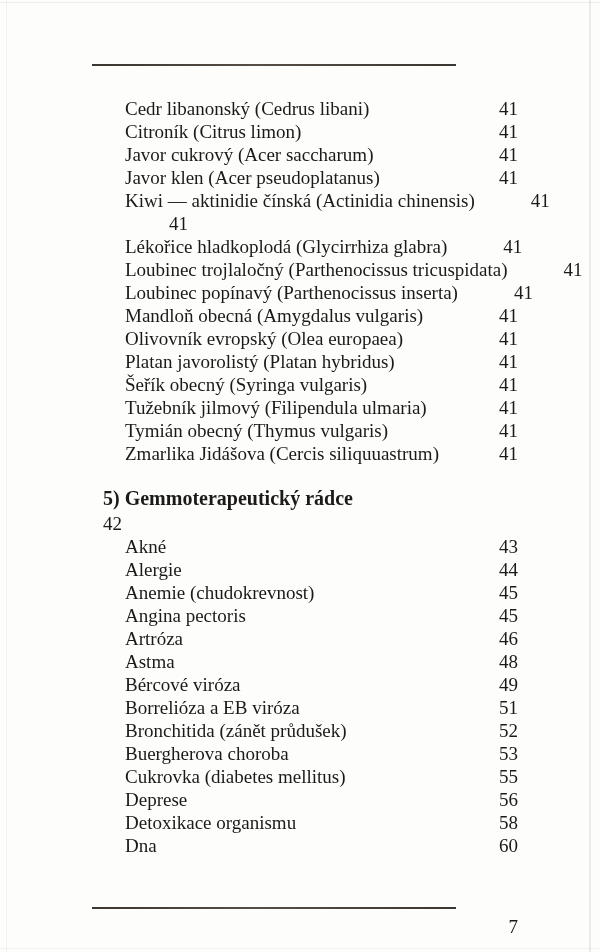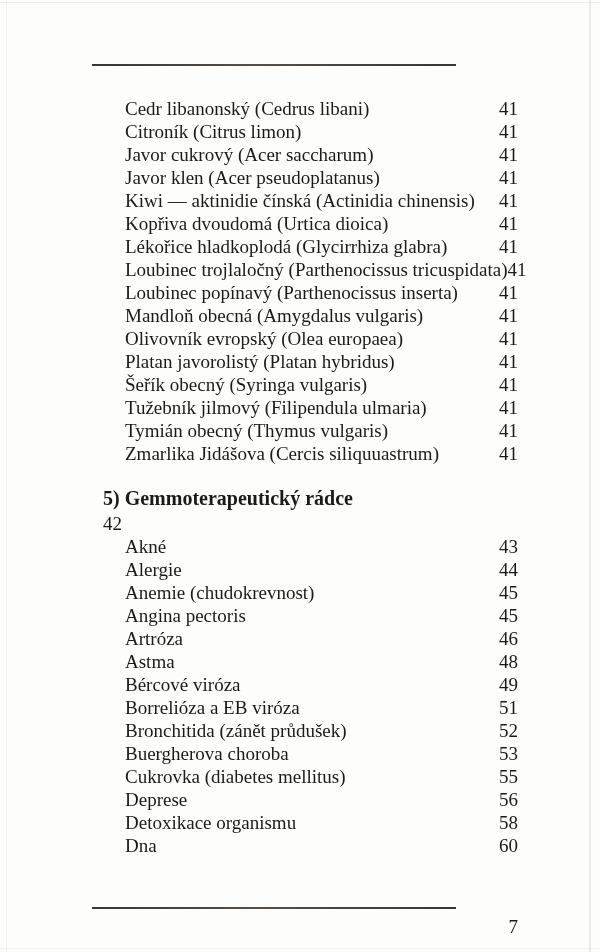--- a/index.html
+++ b/index.html
@@ -52,23 +52,24 @@
   .toc-list.ailments { top: 535px; }
 
   .row {
     display: flex;
     justify-content: space-between;
     align-items: baseline;
     height: 23px;
     line-height: 23px;
     font-size: 19px;
     white-space: nowrap;
+    gap: 12px;
   }
   .row .label { text-align: left; }
-  .row .pageno { text-align: right; }
+  .row .pageno { text-align: right; margin-left: 44px; }
 
   .section-row {
     position: absolute;
     left: 103px;
     width: 415px;
     top: 485px;
     display: flex;
     justify-content: space-between;
     align-items: baseline;
     font-size: 20px;
@@ -117,21 +118,20 @@
       </div>
     <div class="row">
         <span class="label">Javor klen (Acer pseudoplatanus)</span>
         <span class="pageno">41</span>
       </div>
     <div class="row">
         <span class="label">Kiwi — aktinidie čínská (Actinidia chinensis)</span>
         <span class="pageno">41</span>
       </div>
     <div class="row">
-        <span class="label">Kopřiva dvoudomá (Urtica dioica)</span>
         <span class="pageno">41</span>
       </div>
     <div class="row">
         <span class="label">Lékořice hladkoplodá (Glycirrhiza glabra)</span>
         <span class="pageno">41</span>
       </div>
     <div class="row">
         <span class="label">Loubinec trojlaločný (Parthenocissus tricuspidata)</span>
         <span class="pageno">41</span>
       </div>

